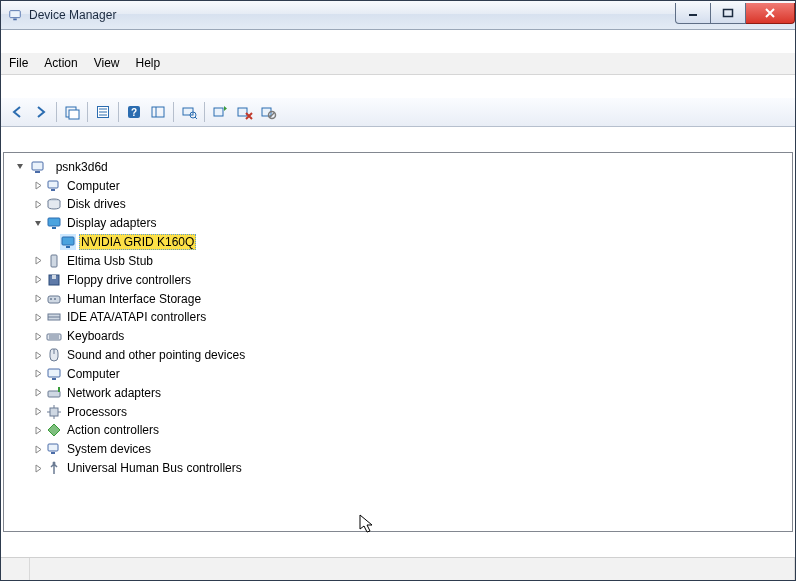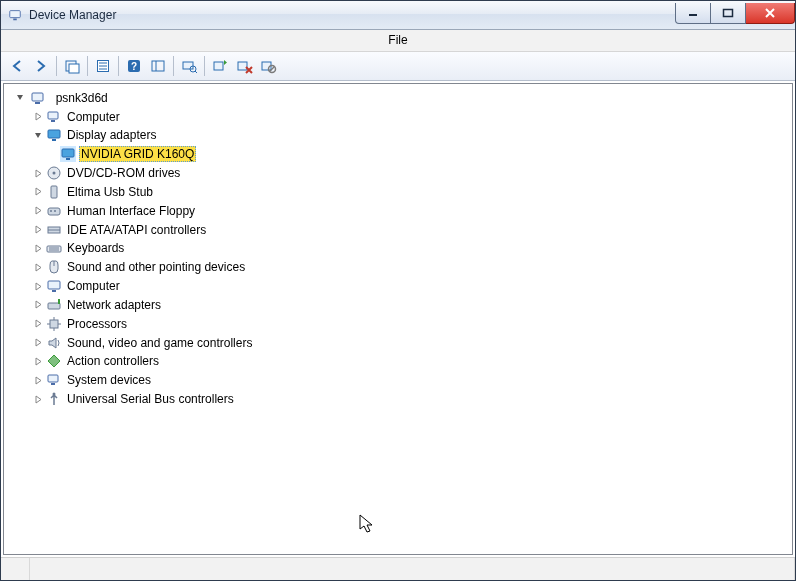--- a/index.html
+++ b/index.html
@@ -1,28 +1,28 @@
 <!DOCTYPE html>
 <html><head>
 <meta charset="utf-8">
 <style>
   html,body{margin:0;padding:0;font-family:"Segoe UI",Tahoma,sans-serif;font-size:12px;color:#000;background:#4a5568;}
-  .window{position:relative;width:796px;height:581px;margin:0 auto;background:#fff;border:1px solid #2e3b4e;box-sizing:border-box;display:flex;flex-direction:column;}
+  .window{position:relative;width:796px;height:581px;margin:0 auto;background:#fff;border:1px solid #2e3b4e;box-sizing:border-box;display:flex;flex-direction:column;gap:23px;}
   
   .titlebar{height:28px;background:linear-gradient(to bottom,#f7f9fc 0%,#e6ecf5 45%,#d7e1ef 46%,#e3ebf5 100%);display:flex;align-items:center;padding:0 0 0 6px;border-bottom:1px solid #9aa7b8;}
   .titlebar .app-icon{width:16px;height:16px;margin-right:6px;display:inline-flex;align-items:center;justify-content:center;color:#3b5a8a;}
   .titlebar .title{flex:1;font-size:12px;color:#1b2a3f;}
   .win-buttons{display:flex;height:20px;margin-top:-4px;}
   .win-btn{width:34px;height:20px;margin-left:0;display:flex;align-items:center;justify-content:center;border:1px solid #5e6e86;border-top:none;background:linear-gradient(to bottom,#f4f7fb,#d4deee);}
   .win-btn + .win-btn{border-left:none;}
   .win-btn.close{width:48px;background:linear-gradient(to bottom,#f07a74,#d9362a);border-color:#8e1d14;border-bottom-right-radius:4px;}
   .win-btn.min{border-bottom-left-radius:4px;}
   .win-btn svg{display:block;}
   
-  .menubar{height:21px;background:#f2f2f2;border-bottom:1px solid #d6d6d6;display:flex;align-items:center;padding:0 0;flex-direction:column;}
+  .menubar{height:21px;background:#f2f2f2;border-bottom:1px solid #d6d6d6;display:flex;align-items:flex-end;padding:0 0;}
   .menu-item{padding:3px 8px 0 8px;height:18px;cursor:default;}
   
   .toolbar{height:28px;background:linear-gradient(to bottom,#fafcff 0%,#e9eef6 100%);border-bottom:1px solid #b6bfcd;display:flex;align-items:center;padding:0 4px;gap:0;}
   .tb-btn{width:24px;height:24px;display:flex;align-items:center;justify-content:center;}
   .tb-sep{width:1px;height:20px;background:#b6bfcd;margin:0 3px;}
   
   .content{flex:1;background:#fff;margin:2px;border:1px solid #828790;overflow:auto;padding:4px 4px 0 6px;}
   .tree ul{list-style:none;margin:0;padding:0 0 0 18px;}
   .tree>ul{padding-left:4px;}
   .tree li{position:relative;white-space:nowrap;line-height:18px;}
@@ -173,20 +173,30 @@
                     <path d="M2 1 L7 4.5 L2 8 Z" fill="none" stroke="#888"></path>
                   </svg>
                 </span><span class="node-icon">
                   <svg width="16" height="16">
                     <rect x="2" y="3" width="10" height="7" rx="1" fill="#eaf2fb" stroke="#4a6ca8"></rect>
                     <rect x="5" y="11" width="4" height="2" fill="#4a6ca8"></rect>
                   </svg>
                 </span><span class="node-label">Computer</span></li>
               <li><span class="toggle">
                   <svg width="9" height="9">
+                    <path d="M2 1 L7 4.5 L2 8 Z" fill="none" stroke="#888"></path>
+                  </svg>
+                </span><span class="node-icon">
+                  <svg width="16" height="16">
+                    <ellipse cx="8" cy="5" rx="6" ry="2" fill="#cfd8e3" stroke="#6b7b93"></ellipse>
+                    <path d="M2 5 V11 A6 2 0 0 0 14 11 V5" fill="#e4e9f0" stroke="#6b7b93"></path>
+                  </svg>
+                </span><span class="node-label">Disk drives</span></li>
+              <li><span class="toggle">
+                  <svg width="9" height="9">
                     <path d="M1 2 L7 2 L4 7 Z" fill="#595959"></path>
                   </svg>
                 </span><span class="node-icon">
                   <svg width="16" height="16">
                     <rect x="2" y="3" width="12" height="8" rx="1" fill="#4aa3df" stroke="#2b6cb0"></rect>
                     <rect x="6" y="12" width="4" height="2" fill="#2b6cb0"></rect>
                   </svg>
                 </span><span class="node-label">Display adapters</span><ul>
                   <li class="subnode selected"><span class="node-icon">
                       <svg width="16" height="16">
@@ -194,44 +204,44 @@
                         <rect x="6" y="12" width="4" height="2" fill="#2b6cb0"></rect>
                       </svg>
                     </span><span class="node-label">NVIDIA GRID K160Q</span></li>
                 </ul></li>
               <li><span class="toggle">
                   <svg width="9" height="9">
                     <path d="M2 1 L7 4.5 L2 8 Z" fill="none" stroke="#888"></path>
                   </svg>
                 </span><span class="node-icon">
                   <svg width="16" height="16">
-                    <circle cx="8" cy="8" r="6" fill="#e4e9f0" stroke="#6b7b93"></circle>
-                    <circle cx="8" cy="8" r="1.5" fill="#6b7b93"></circle>
-                  </svg>
-                </span><span class="node-label">DVD/CD-ROM drives</span></li>
-              <li><span class="toggle">
-                  <svg width="9" height="9">
-                    <path d="M2 1 L7 4.5 L2 8 Z" fill="none" stroke="#888"></path>
-                  </svg>
-                </span><span class="node-icon">
-                  <svg width="16" height="16">
                     <rect x="5" y="2" width="6" height="12" rx="1" fill="#cfd8e3" stroke="#6b7b93"></rect>
                   </svg>
                 </span><span class="node-label">Eltima Usb Stub</span></li>
+              <li><span class="toggle">
+                  <svg width="9" height="9">
+                    <path d="M2 1 L7 4.5 L2 8 Z" fill="none" stroke="#888"></path>
+                  </svg>
+                </span><span class="node-icon">
+                  <svg width="16" height="16">
+                    <rect x="3" y="3" width="10" height="10" fill="#5e7aa8" stroke="#2b4a78"></rect>
+                    <rect x="6" y="3" width="4" height="4" fill="#cfd8e3"></rect>
+                  </svg>
+                </span><span class="node-label">Floppy drive controllers</span></li>
               <li><span class="toggle">
                   <svg width="9" height="9">
                     <path d="M2 1 L7 4.5 L2 8 Z" fill="none" stroke="#888"></path>
                   </svg>
                 </span><span class="node-icon">
                   <svg width="16" height="16">
                     <rect x="2" y="5" width="12" height="7" rx="2" fill="#cfd8e3" stroke="#6b7b93"></rect>
                     <circle cx="5" cy="8" r="1" fill="#6b7b93"></circle>
                     <circle cx="9" cy="8" r="1" fill="#6b7b93"></circle>
                   </svg>
-                </span><span class="node-label">Human Interface Floppy</span></li>
+                </span><span class="node-label">Human Interface Storage</span></li>
               <li><span class="toggle">
                   <svg width="9" height="9">
                     <path d="M2 1 L7 4.5 L2 8 Z" fill="none" stroke="#888"></path>
                   </svg>
                 </span><span class="node-icon">
                   <svg width="16" height="16">
                     <rect x="2" y="5" width="12" height="6" fill="#cfd8e3" stroke="#6b7b93"></rect>
                     <line x1="2" y1="8" x2="14" y2="8" stroke="#6b7b93"></line>
                   </svg>
                 </span><span class="node-label">IDE ATA/ATAPI controllers</span></li>
@@ -288,30 +298,20 @@
                     <line x1="1" y1="8" x2="4" y2="8" stroke="#6b7b93"></line>
                     <line x1="12" y1="8" x2="15" y2="8" stroke="#6b7b93"></line>
                   </svg>
                 </span><span class="node-label">Processors</span></li>
               <li><span class="toggle">
                   <svg width="9" height="9">
                     <path d="M2 1 L7 4.5 L2 8 Z" fill="none" stroke="#888"></path>
                   </svg>
                 </span><span class="node-icon">
                   <svg width="16" height="16">
-                    <path d="M3 6 H6 L10 3 V13 L6 10 H3 Z" fill="#cfd8e3" stroke="#6b7b93"></path>
-                    <path d="M12 5 Q14 8 12 11" fill="none" stroke="#6b7b93"></path>
-                  </svg>
-                </span><span class="node-label">Sound, video and game controllers</span></li>
-              <li><span class="toggle">
-                  <svg width="9" height="9">
-                    <path d="M2 1 L7 4.5 L2 8 Z" fill="none" stroke="#888"></path>
-                  </svg>
-                </span><span class="node-icon">
-                  <svg width="16" height="16">
                     <path d="M8 2 L14 8 L8 14 L2 8 Z" fill="#7fbf7f" stroke="#3a9b3a"></path>
                   </svg>
                 </span><span class="node-label">Action controllers</span></li>
               <li><span class="toggle">
                   <svg width="9" height="9">
                     <path d="M2 1 L7 4.5 L2 8 Z" fill="none" stroke="#888"></path>
                   </svg>
                 </span><span class="node-icon">
                   <svg width="16" height="16">
                     <rect x="2" y="3" width="10" height="7" rx="1" fill="#eaf2fb" stroke="#4a6ca8"></rect>
@@ -320,21 +320,21 @@
                 </span><span class="node-label">System devices</span></li>
               <li><span class="toggle">
                   <svg width="9" height="9">
                     <path d="M2 1 L7 4.5 L2 8 Z" fill="none" stroke="#888"></path>
                   </svg>
                 </span><span class="node-icon">
                   <svg width="16" height="16">
                     <path d="M8 14 V4 M8 4 L5 7 M8 4 L11 7" fill="none" stroke="#6b7b93" stroke-width="1.5"></path>
                     <circle cx="8" cy="3" r="1.5" fill="#6b7b93"></circle>
                   </svg>
-                </span><span class="node-label">Universal Serial Bus controllers</span></li>
+                </span><span class="node-label">Universal Human Bus controllers</span></li>
             </ul>
         </li>
       </ul>
     </div>
   </div>
 
   <div class="statusbar">
     <div class="cell"></div>
     <div class="cell"></div>
   </div>

